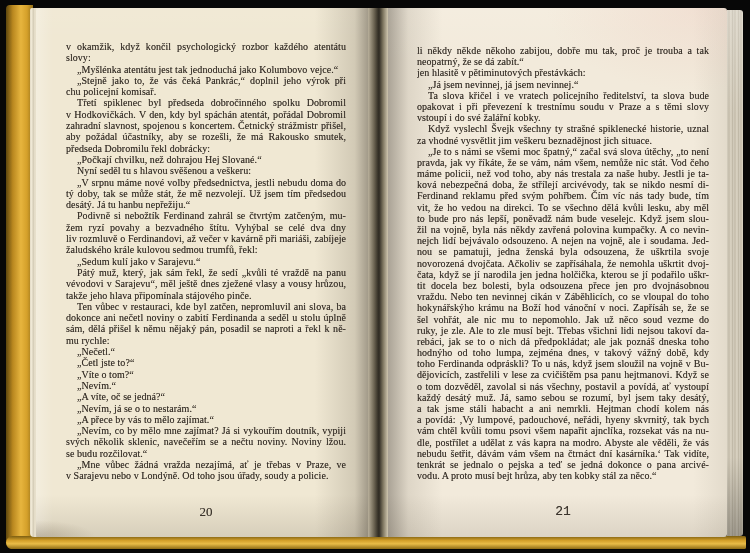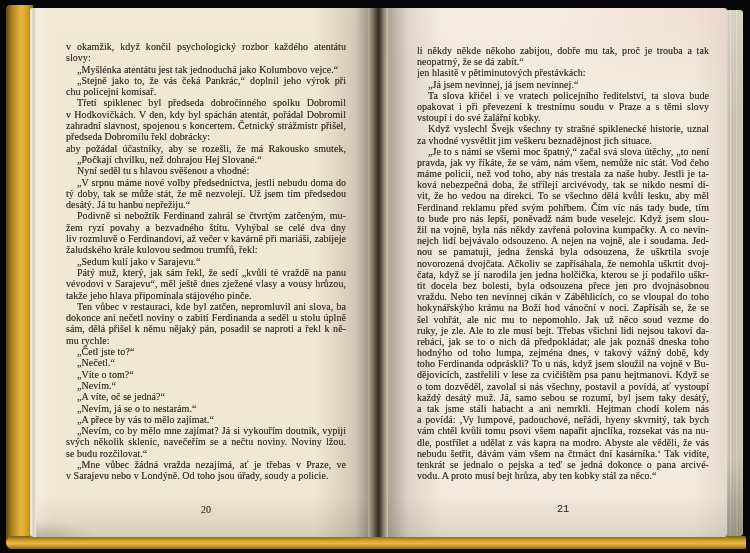--- a/index.html
+++ b/index.html
@@ -89,21 +89,21 @@
   .line {
     height: 11.3px; line-height: 11.3px;
     overflow: hidden;
     white-space: normal;
   }
   .page-right .line { height: 11.2px; line-height: 11.2px; }
   .line.just { text-align: justify; text-align-last: justify; }
   .line.indent { text-indent: 11px; }
   .page-number {
     position: absolute;
-    font-size: 10px; color: #3a332b;
+    font-size: 13px; color: #3a332b;
     text-align: center;
     text-shadow: 0 0 0.5px rgba(52,45,38,0.5);
   }
   .page-left .page-number  { left: 30px; width: 280px; top: 496px; }
   .page-right .page-number { left: 29px; width: 292px; top: 496px; font-family: Liberation Mono, monospace; }
   
   .bottom-curve-left {
     position: absolute; left: 36px; top: 520px; width: 60px; height: 17px;
     background: radial-gradient(ellipse at 0% 100%, rgba(90,75,50,0.25), rgba(0,0,0,0) 70%);
   }
@@ -119,41 +119,41 @@
   <div class="page page-left">
     <div class="text-block">
         <div class="line just">v okamžik, když končil psychologický rozbor každého atentátu</div>
         <div class="line">slovy:</div>
         <div class="line indent">„Myšlénka atentátu jest tak jednoduchá jako Kolumbovo vejce.“</div>
         <div class="line indent just">„Stejně jako to, že vás čeká Pankrác,“ doplnil jeho výrok při výsle-</div>
         <div class="line">chu policejní komisař.</div>
         <div class="line indent just">Třetí spiklenec byl předseda dobročinného spolku Dobromil</div>
         <div class="line just">v Hodkovičkách. V den, kdy byl spáchán atentát, pořádal Dobromil</div>
         <div class="line just">zahradní slavnost, spojenou s koncertem. Četnický strážmistr přišel,</div>
+        <div class="line just">aby požádal účastníky, aby se rozešli, že má Rakousko smutek, načež</div>
         <div class="line">předseda Dobromilu řekl dobrácky:</div>
-        <div class="line just">aby požádal účastníky, aby se rozešli, že má Rakousko smutek, načež</div>
         <div class="line indent">„Počkají chvilku, než dohrajou Hej Slované.“</div>
-        <div class="line indent">Nyní seděl tu s hlavou svěšenou a vhodné:</div>
+        <div class="line indent">Nyní seděl tu s hlavou svěšenou a veškeru:</div>
         <div class="line indent just">„V srpnu máme nové volby předsednictva, jestli nebudu doma do</div>
         <div class="line just">tý doby, tak se může stát, že mě nezvolejí. Už jsem tím předsedou po-</div>
         <div class="line">desátý. Já tu hanbu nepřežiju.“</div>
         <div class="line indent just">Podivně si nebožtík Ferdinand zahrál se čtvrtým zatčeným, mu-</div>
         <div class="line just">žem ryzí povahy a bezvadného štítu. Vyhýbal se celé dva dny jakéko-</div>
         <div class="line just">liv rozmluvě o Ferdinandovi, až večer v kavárně při mariáši, zabíjeje</div>
         <div class="line">žaludského krále kulovou sedmou trumfů, řekl:</div>
         <div class="line indent">„Sedum kulí jako v Sarajevu.“</div>
         <div class="line indent just">Pátý muž, který, jak sám řekl, že sedí „kvůli té vraždě na panu arci-</div>
         <div class="line just">vévodovi v Sarajevu“, měl ještě dnes zježené vlasy a vousy hrůzou,</div>
         <div class="line">takže jeho hlava připomínala stájového pinče.</div>
         <div class="line indent just">Ten vůbec v restauraci, kde byl zatčen, nepromluvil ani slova, ba</div>
         <div class="line just">dokonce ani nečetl noviny o zabití Ferdinanda a seděl u stolu úplně</div>
         <div class="line just">sám, dělá přišel k němu nějaký pán, posadil se naproti a řekl k ně-</div>
         <div class="line">mu rychle:</div>
+        <div class="line indent">„Nečetl.“</div>
         <div class="line indent">„Četl jste to?“</div>
-        <div class="line indent">„Nečetl.“</div>
         <div class="line indent">„Víte o tom?“</div>
         <div class="line indent">„Nevím.“</div>
         <div class="line indent">„A víte, oč se jedná?“</div>
         <div class="line indent">„Nevím, já se o to nestarám.“</div>
         <div class="line indent">„A přece by vás to mělo zajímat.“</div>
         <div class="line indent just">„Nevím, co by mělo mne zajímat? Já si vykouřím doutník, vypiji</div>
         <div class="line just">svých několik sklenic, navečeřím se a nečtu noviny. Noviny lžou. Nač</div>
         <div class="line">se budu rozčilovat.“</div>
         <div class="line indent just">„Mne vůbec žádná vražda nezajímá, ať je třebas v Praze, ve Vídni,</div>
         <div class="line">v Sarajevu nebo v Londýně. Od toho jsou úřady, soudy a policie. Jest-</div>
@@ -171,22 +171,22 @@
         <div class="line indent">„Já jsem nevinnej, já jsem nevinnej.“</div>
         <div class="line indent just">Ta slova křičel i ve vratech policejního ředitelství, ta slova bude</div>
         <div class="line just">opakovat i při převezení k trestnímu soudu v Praze a s těmi slovy</div>
         <div class="line">vstoupí i do své žalářní kobky.</div>
         <div class="line indent just">Když vyslechl Švejk všechny ty strašné spiklenecké historie, uznal</div>
         <div class="line">za vhodné vysvětlit jim veškeru beznadějnost jich situace.</div>
         <div class="line indent just">„Je to s námi se všemi moc špatný,“ začal svá slova útěchy, „to není</div>
         <div class="line just">pravda, jak vy říkáte, že se vám, nám všem, nemůže nic stát. Vod čeho</div>
         <div class="line just">máme policii, než vod toho, aby nás trestala za naše huby. Jestli je ta-</div>
         <div class="line just">ková nebezpečná doba, že střílejí arcivévody, tak se nikdo nesmí di-</div>
+        <div class="line just">Ferdinand reklamu před svým pohřbem. Čím víc nás tady bude, tím</div>
         <div class="line just">vit, že ho vedou na direkci. To se všechno dělá kvůli lesku, aby měl</div>
-        <div class="line just">Ferdinand reklamu před svým pohřbem. Čím víc nás tady bude, tím</div>
         <div class="line just">to bude pro nás lepší, poněvadž nám bude veselejc. Když jsem slou-</div>
         <div class="line just">žil na vojně, byla nás někdy zavřená polovina kumpačky. A co nevin-</div>
         <div class="line just">nejch lidí bejvávalo odsouzeno. A nejen na vojně, ale i soudama. Jed-</div>
         <div class="line just">nou se pamatuji, jedna ženská byla odsouzena, že uškrtila svoje</div>
         <div class="line just">novorozená dvojčata. Ačkoliv se zapřísáhala, že nemohla uškrtit dvoj-</div>
         <div class="line just">čata, když se jí narodila jen jedna holčička, kterou se jí podařilo uškr-</div>
         <div class="line just">tit docela bez bolesti, byla odsouzena přece jen pro dvojnásobnou</div>
         <div class="line just">vraždu. Nebo ten nevinnej cikán v Záběhlicích, co se vloupal do toho</div>
         <div class="line just">hokynářskýho krámu na Boží hod vánoční v noci. Zapřísáh se, že se</div>
         <div class="line just">šel vohřát, ale nic mu to nepomohlo. Jak už něco soud vezme do</div>

